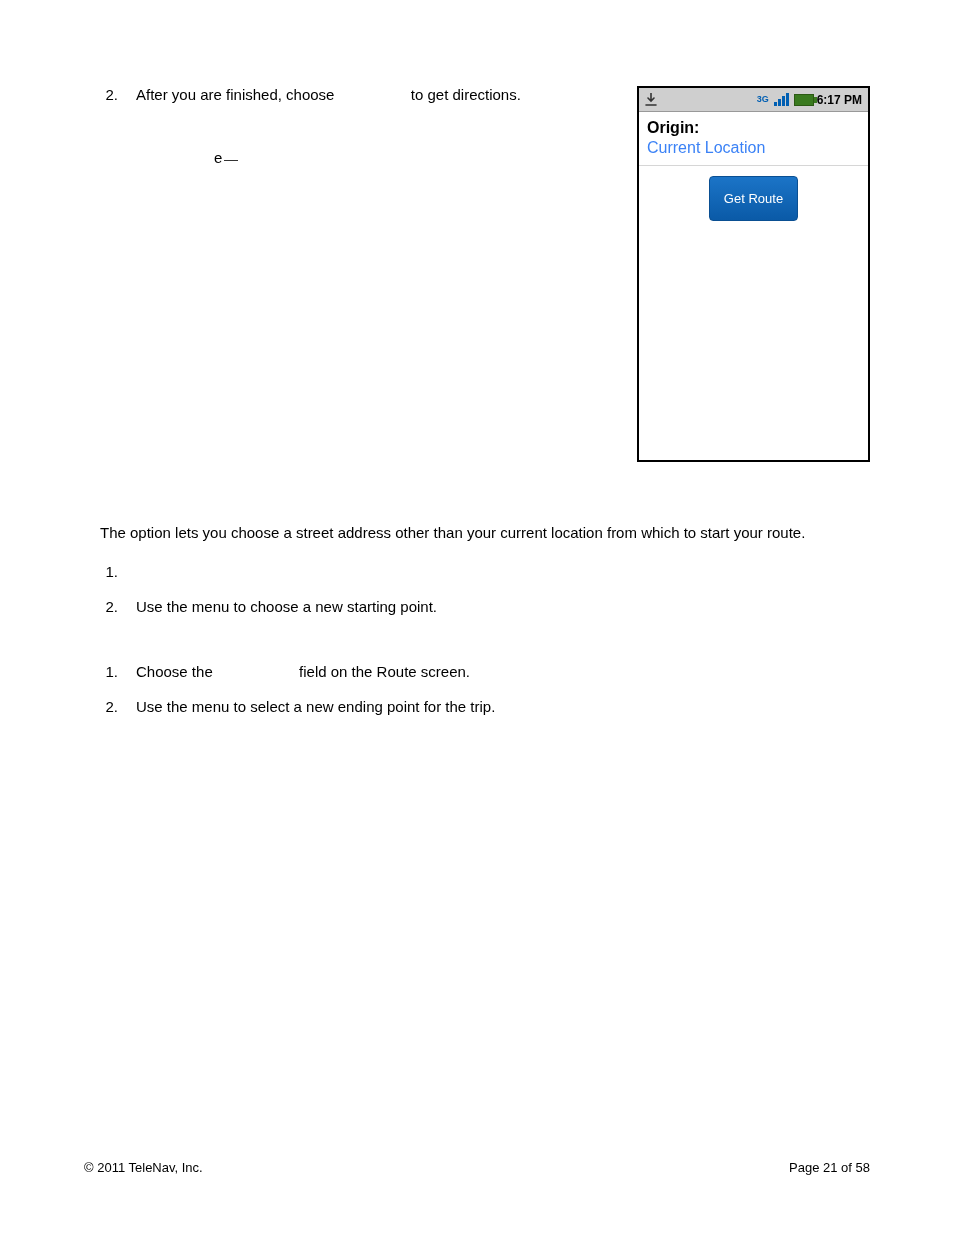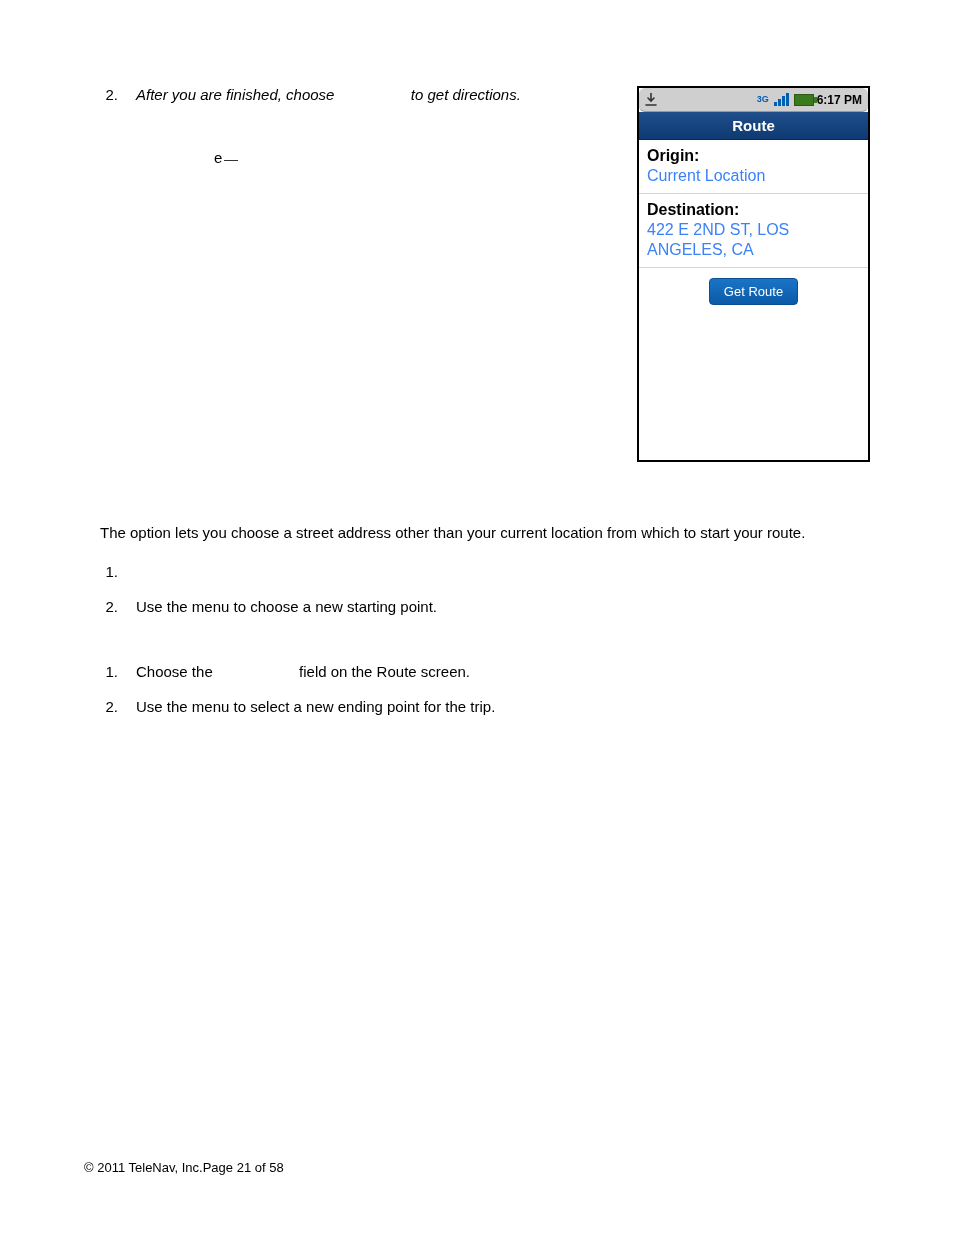--- a/index.html
+++ b/index.html
@@ -18,21 +18,21 @@
   .row2 {
     display: flex;
     align-items: flex-start;
     margin-bottom: 6px;
   }
   .num-col {
     min-width: 52px;
     text-align: right;
     padding-right: 18px;
   }
-  .step-text { flex: 1; font-style: italic; }
+  .step-text { flex: 1; }
   .orphan {
     margin-left: 130px;
     margin-top: 46px;
     font-size: 15px;
   }
   .orphan .dash {
     display: inline-block;
     width: 14px;
     border-bottom: 1px solid #333;
     margin-left: 2px;
@@ -55,21 +55,20 @@
     height: 24px;
     background: #cfcfcf;
     border-bottom: 1px solid #999;
     display: flex;
     align-items: center;
     justify-content: space-between;
     padding: 0 6px;
     font-size: 12px;
     font-weight: bold;
     color: #000;
-    border-radius: 6px;
   }
   .status-left svg { vertical-align: middle; }
   .status-right {
     display: flex;
     align-items: center;
     gap: 3px;
   }
   .signal-bars {
     display: inline-flex;
     align-items: flex-end;
@@ -109,42 +108,43 @@
   .field .value { color: #3b82f6; }
   .btn-row {
     display:flex; justify-content:center;
     padding-top: 10px;
   }
   .get-route-btn {
     background: linear-gradient(#1b74c7, #0a5aa7);
     color:#fff;
     border:1px solid #0a4f92;
     border-radius:4px;
-    padding:5px 14px;
+    padding:14px 14px;
     font-size:13px;
     font-weight:normal;
     cursor:pointer;
   }
   .section {
     margin-top: 38px;
   }
   .section p.intro {
     margin-bottom: 22px;
     margin-left: 16px;
   }
   .ol-item {
     display:flex;
     margin: 0 0 18px 0;
   }
   .footer {
     position: absolute;
     bottom: 60px;
     left: 84px;
-    right: 92px;
-    display: flex;
+    right: 84px;
+    display: flex;
+    justify-content: space-between;
     font-size: 13px;
     color: #000;
   }
   .threeg {
     font-size: 9px;
     font-weight: bold;
     color:#005fb3;
     line-height:1;
     text-align:center;
     margin-right:2px;
@@ -204,28 +204,23 @@
       <span class="signal-bars">
           <span></span>
           <span></span>
           <span></span>
           <span></span>
         </span>
       <span class="batt"></span>
       <span>6:17 PM</span>
     </span>
   </div>
-  <div class="titlebar">Route</div>
   <div class="field">
     <div class="label">Origin:</div>
     <div class="value">Current Location</div>
-  </div>
-  <div class="field">
-    <div class="label">Destination:</div>
-    <div class="value">422 E 2ND ST, LOS ANGELES, CA</div>
   </div>
   <div class="btn-row">
     <button class="get-route-btn">Get Route</button>
   </div>
 </div>
 
 <div class="footer">
   <span>© 2011 TeleNav, Inc.</span>
   <span>Page 21 of 58</span>
 </div>

